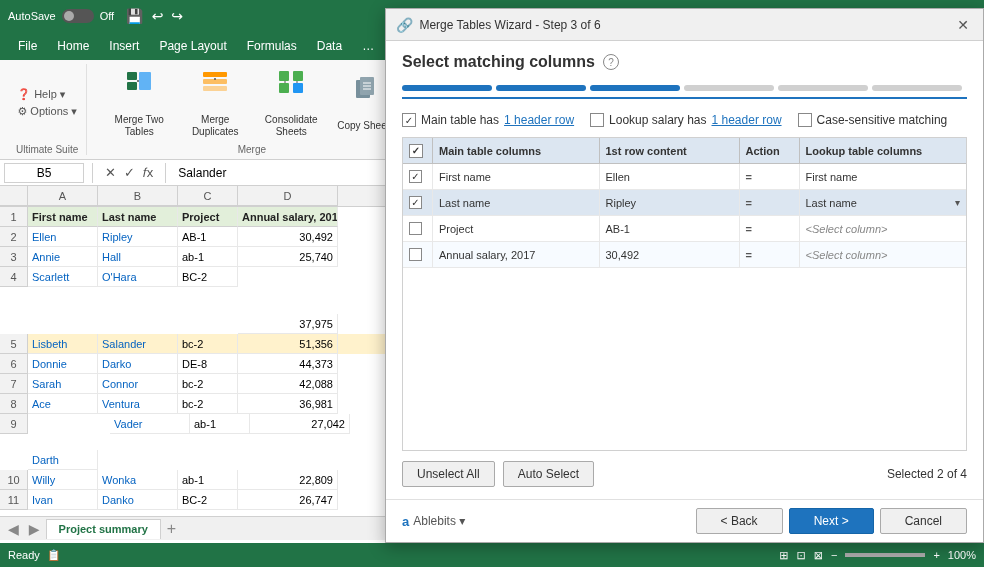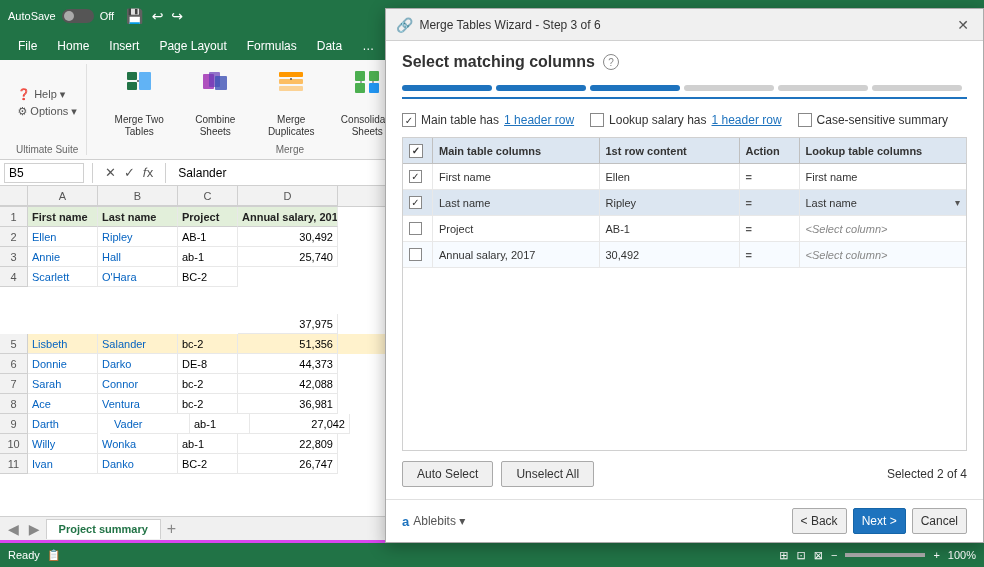--- a/index.html
+++ b/index.html
@@ -2,21 +2,21 @@
 <html><head>
   <meta charset="utf-8">
   <style>
     * { box-sizing: border-box; margin: 0; padding: 0; font-family: 'Segoe UI', Arial, sans-serif; }
     body { width: 984px; height: 567px; overflow: hidden; background: #c8c8c8; position: relative; font-size: 12px; }
 
     
     .excel-bg {
       position: absolute;
       top: 0; left: 0; right: 0; bottom: 0;
-      background: #d946ef;
+      background: #ffffff;
     }
 
     
     .excel-titlebar {
       height: 32px;
       background: #217346;
       display: flex;
       align-items: center;
       padding: 0 8px;
       color: white;
@@ -110,21 +110,21 @@
       align-items: center;
       padding: 0 4px;
       gap: 4px;
     }
     .name-box {
       width: 80px;
       height: 20px;
       border: 1px solid #d0d0d0;
       padding: 0 4px;
       font-size: 12px;
-      text-align: left;
+      text-align: center;
     }
     .formula-divider { width: 1px; height: 20px; background: #d0d0d0; margin: 0 4px; }
     .formula-icons { display: flex; gap: 8px; color: #555; font-size: 13px; padding: 0 4px; }
     .formula-input { flex: 1; font-size: 12px; padding: 0 4px; }
 
     
     .spreadsheet {
       background: white;
       height: calc(567px - 32px - 28px - 100px - 26px - 24px);
       overflow: hidden;
@@ -360,21 +360,21 @@
     .dialog-footer {
       display: flex;
       align-items: center;
       padding: 8px 16px;
       border-top: 1px solid #e0e0e0;
       gap: 8px;
     }
     .ablebits-brand { display: flex; align-items: center; gap: 4px; font-size: 12px; color: #555; cursor: pointer; }
     .footer-btns { margin-left: auto; display: flex; gap: 6px; }
     .btn-nav {
-      padding: 5px 8px;
+      padding: 5px 24px;
       font-size: 12px;
       border: 1px solid #aaa;
       background: #f0f0f0;
       cursor: pointer;
       border-radius: 2px;
       color: #333;
     }
     .btn-next {
       background: #1e73be;
       color: white;
@@ -435,30 +435,20 @@
           <div class="ribbon-btn">
             <div class="icon">
               <svg width="28" height="28" viewBox="0 0 28 28">
                 <rect x="2" y="4" width="10" height="8" fill="#217346" rx="1"></rect>
                 <rect x="2" y="14" width="10" height="8" fill="#217346" rx="1"></rect>
                 <rect x="14" y="4" width="12" height="18" fill="#2196F3" rx="1" opacity="0.7"></rect>
                 <line x1="12" y1="13" x2="14" y2="13" stroke="#555" stroke-width="1.5"></line>
               </svg>
             </div>
             <span class="label">Merge Two Tables</span>
-          </div>
-          <div class="ribbon-btn">
-            <div class="icon">
-              <svg width="28" height="28" viewBox="0 0 28 28">
-                <rect x="2" y="6" width="11" height="15" fill="#9C27B0" rx="1" opacity="0.8"></rect>
-                <rect x="8" y="4" width="11" height="15" fill="#673AB7" rx="1" opacity="0.7"></rect>
-                <rect x="14" y="8" width="12" height="14" fill="#3F51B5" rx="1" opacity="0.8"></rect>
-              </svg>
-            </div>
-            <span class="label">Combine Sheets</span>
           </div>
           <div class="ribbon-btn">
             <div class="icon">
               <svg width="28" height="28" viewBox="0 0 28 28">
                 <rect x="2" y="4" width="24" height="5" fill="#FF9800" rx="1"></rect>
                 <rect x="2" y="11" width="24" height="5" fill="#FF9800" rx="1" opacity="0.6"></rect>
                 <rect x="2" y="18" width="24" height="5" fill="#FF9800" rx="1" opacity="0.4"></rect>
                 <line x1="14" y1="10" x2="14" y2="12" stroke="#555" stroke-width="1.5"></line>
               </svg>
             </div>
@@ -575,21 +565,21 @@
     <div class="sheet-row">
       <div class="row-num">8</div>
       <div class="cell name-col" style="width:70px;">Ace</div>
       <div class="cell name-col" style="width:80px;">Ventura</div>
       <div class="cell" style="width:60px;">bc-2</div>
       <div class="cell num-col" style="width:100px;">36,981</div>
     </div>
 
     <div class="sheet-row">
       <div class="row-num">9</div>
-      <div class="cell name-col" style="width:70px;">Darth</div>
+      <div class="cell name-col" style="width:70px;margin-top:36px;">Darth</div>
       <div class="cell name-col" style="width:80px;margin-left:12px;">Vader</div>
       <div class="cell" style="width:60px;">ab-1</div>
       <div class="cell num-col" style="width:100px;">27,042</div>
     </div>
 
     <div class="sheet-row">
       <div class="row-num">10</div>
       <div class="cell name-col" style="width:70px;">Willy</div>
       <div class="cell name-col" style="width:80px;">Wonka</div>
       <div class="cell" style="width:60px;">ab-1</div>
@@ -660,21 +650,21 @@
             <span>Main table has </span>
             <span class="link-text">1 header row</span>
           </label>
           <label class="checkbox-label">
             <div class="cb"></div>
             <span>Lookup salary has </span>
             <span class="link-text">1 header row</span>
           </label>
           <label class="checkbox-label">
             <div class="cb"></div>
-            <span>Case-sensitive summary</span>
+            <span>Case-sensitive matching</span>
           </label>
         </div>
 
         <div class="columns-table">
           <div class="table-header">
             <div class="th">
               <div class="cb checked">
                   <span class="cb-check">✓</span>
                 </div>
             </div>
@@ -741,22 +731,22 @@
                 </div>
               <div class="td">
                 <span class="select-col">&lt;Select column&gt;</span>
               </div>
             </div>
 
           </div>
         </div>
 
         <div class="buttons-row">
+          <button class="btn">Unselect All</button>
           <button class="btn">Auto Select</button>
-          <button class="btn">Unselect All</button>
           <span class="selected-info">Selected 2 of 4</span>
         </div>
 
       </div>
 
       <div class="dialog-footer">
         <div class="ablebits-brand">
           <span style="color:#1e73be;font-weight:bold;font-size:13px;">a</span>
           <span>Ablebits ▾</span>
         </div>

